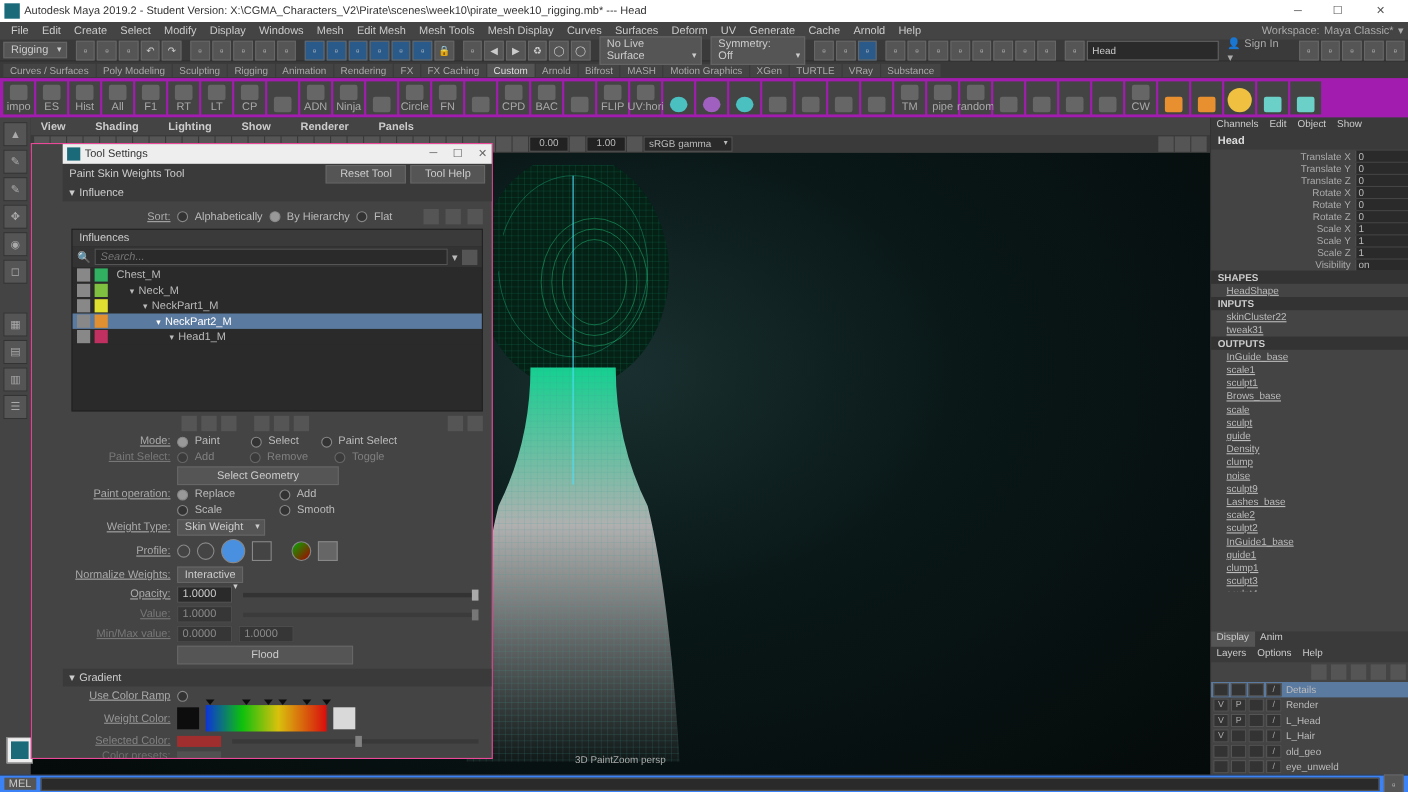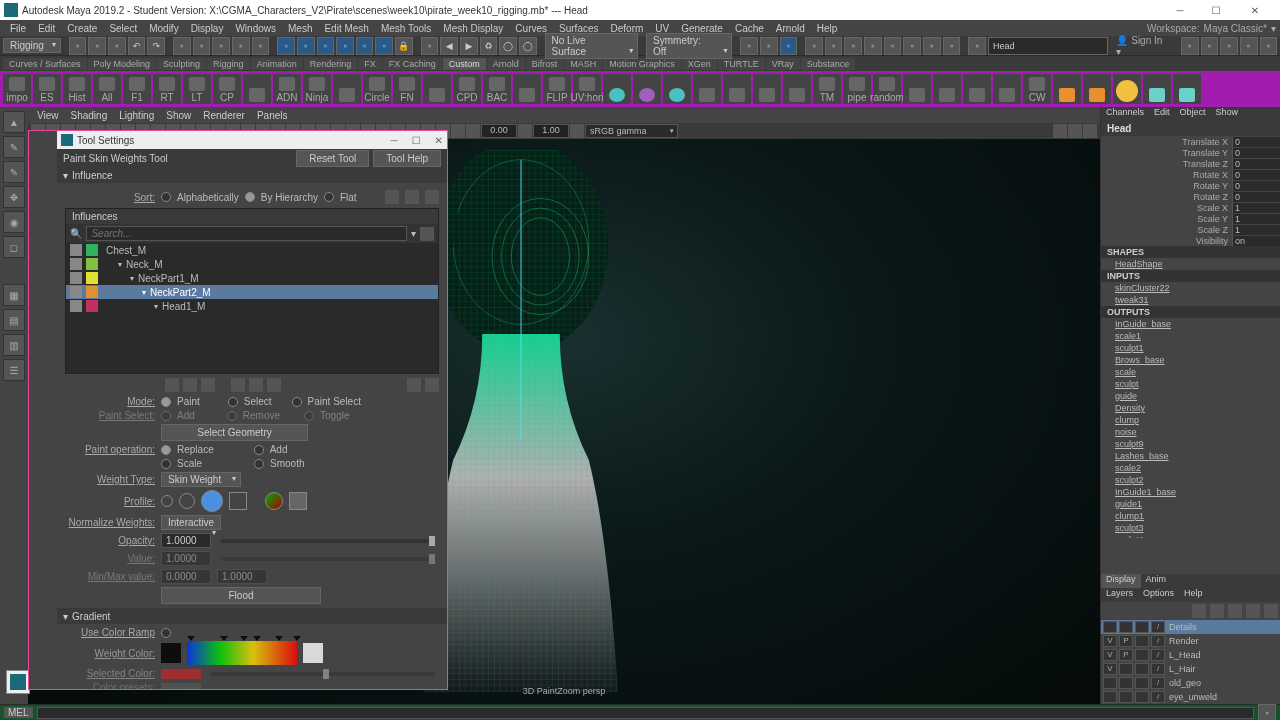--- a/index.html
+++ b/index.html
@@ -44,26 +44,26 @@
 
 
 .main { display: flex; height: calc(720px - 20px - 16px - 20px - 15px - 36px - 16px); }
 
 
 .left-toolbox { width: 28px; background: #444; display: flex; flex-direction: column; align-items: center; padding-top: 4px; gap: 3px; }
 .toolbox-icon { width: 22px; height: 22px; background: #555; border: 1px solid #333; display: flex; align-items: center; justify-content: center; color: #aaa; }
 
 
 .viewport-area { flex: 1; display: flex; flex-direction: column; background: #3a3a3a; position: relative; }
-.viewport-menubar { height: 16px; background: #444; display: flex; align-items: center; padding: 0 4px; gap: 2px; }
+.viewport-menubar { height: 16px; background: #444; display: flex; align-items: center; padding: 0 4px; gap: 17px; font-weight: bold; }
 .vp-menu-item { padding: 0 5px; color: #ccc; font-size: 10px; }
 .viewport-iconbar { height: 16px; background: #3a3a3a; display: flex; align-items: center; padding: 0 3px; gap: 1px; }
 .vp-icon { width: 14px; height: 14px; background: #555; }
 .vp-field { width: 36px; height: 14px; background: #222; border: 1px solid #555; color: #bbb; text-align: center; font-size: 9px; }
-.vp-dd { background: #2a2a2a; border: 1px solid #555; color: #bbb; padding: 0 30px 0 4px; font-size: 9px; height: 14px; line-height: 12px; position: relative; }
+.vp-dd { background: #2a2a2a; border: 1px solid #555; color: #bbb; padding: 0 18px 0 4px; font-size: 9px; height: 14px; line-height: 12px; position: relative; }
 .vp-dd::after { content: "▾"; position: absolute; right: 3px; font-size: 7px; }
 
 .viewport-canvas { flex: 1; background: radial-gradient(ellipse at 50% 35%, #1a3030 0%, #0a1818 40%, #050a0a 100%); position: relative; overflow: hidden; }
 .mesh { position: absolute; left: 46%; top: 2%; width: 34%; height: 96%; transform: translateX(-50%); }
 .mesh svg { width: 100%; height: 100%; }
 .viewport-label { position: absolute; left: 50%; bottom: 8px; transform: translateX(-50%); color: #aaa; font-size: 9px; }
 
 
 .tool-settings { position: absolute; left: 28px; top: 130px; width: 420px; height: 560px; background: #444; border: 1px solid #ec4899; display: flex; flex-direction: column; z-index: 5; padding-left: 28px; }
 .ts-titlebar { height: 18px; background: #eee; color: #333; display: flex; align-items: center; padding: 0 4px; }
@@ -113,21 +113,21 @@
 .rp-section-hdr { background: #333; color: #ccc; padding: 1px 6px; font-size: 9px; font-weight: bold; }
 .rp-item { padding: 1px 4px 1px 14px; color: #bbb; font-size: 9px; text-decoration: underline; }
 .rp-bottom { margin-top: auto; }
 .rp-subtabs { display: flex; background: #3a3a3a; height: 14px; }
 .layer-row { display: flex; align-items: center; height: 14px; gap: 2px; padding: 0 2px; }
 .layer-cell { width: 14px; height: 12px; background: #333; border: 1px solid #555; text-align: center; font-size: 8px; color: #aaa; }
 .layer-name { flex: 1; color: #bbb; font-size: 9px; padding-left: 2px; }
 .layer-header { background: #5a7aa0; color: #fff; }
 
 
-.command-line { height: 16px; background: #14532d; display: flex; align-items: center; padding: 0 4px; gap: 4px; border-top: 1px solid #2a2a2a; }
+.command-line { height: 16px; background: #3b82f6; display: flex; align-items: center; padding: 0 4px; gap: 4px; border-top: 1px solid #2a2a2a; }
 .cmd-label { background: #555; padding: 0 4px; color: #ccc; }
 
 
 .corner-icon { position: absolute; left: 6px; bottom: 26px; width: 24px; height: 24px; background: #eee; border: 1px solid #888; display: flex; align-items: center; justify-content: center; }
 .corner-icon-inner { width: 16px; height: 16px; background: #1a6a7a; }
 </style>
 </head>
 <body>
 
 <div class="titlebar">

